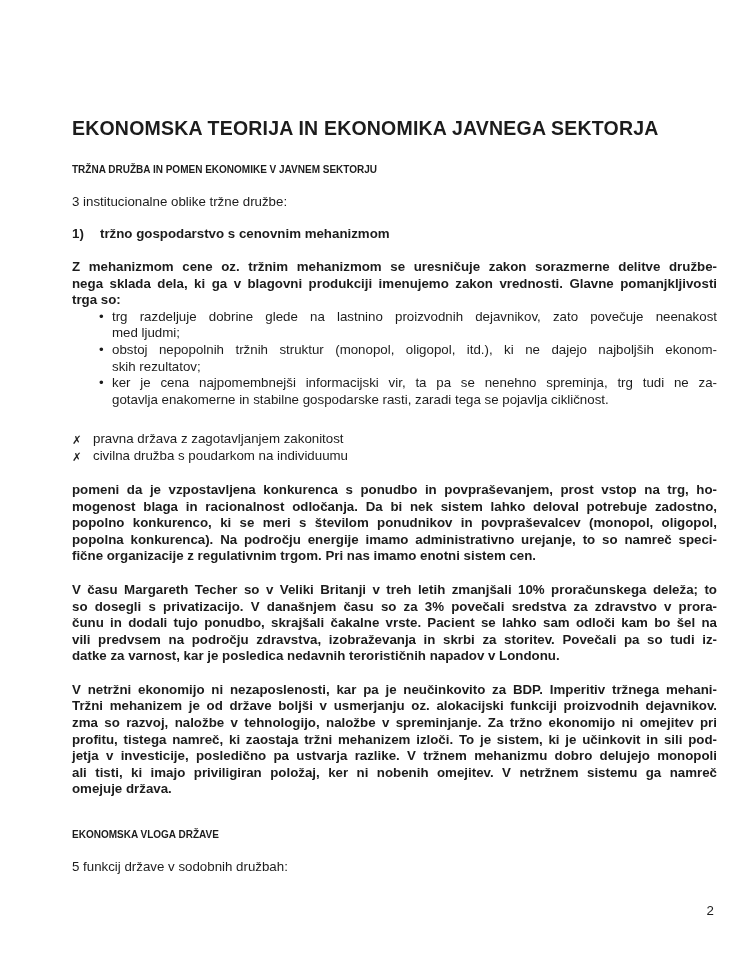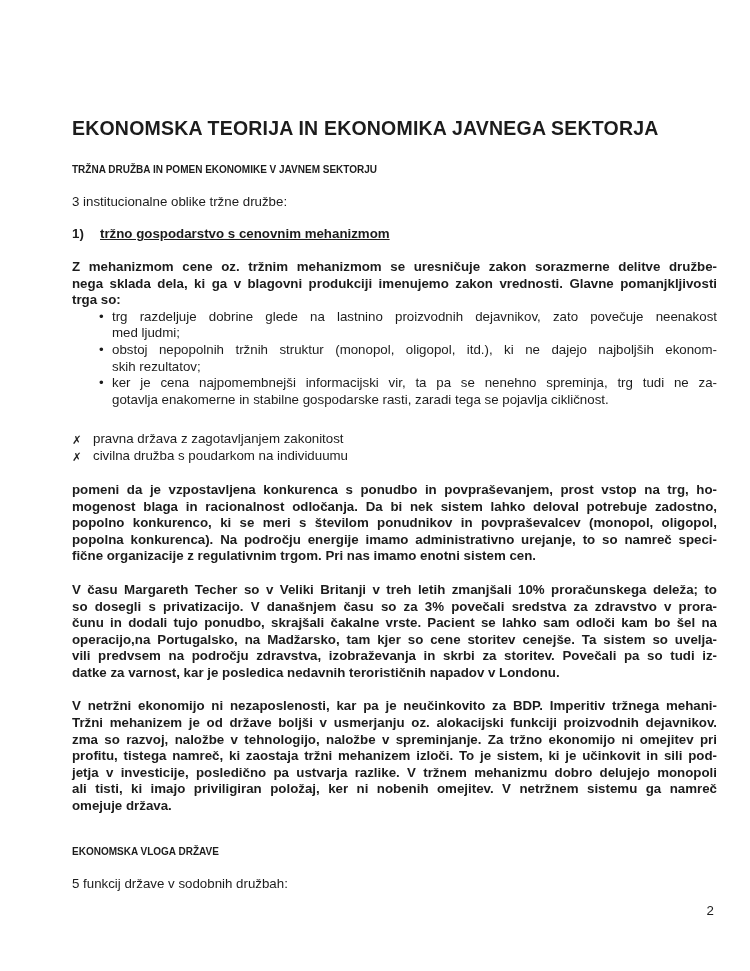--- a/index.html
+++ b/index.html
@@ -10,21 +10,21 @@
     -webkit-font-smoothing:antialiased;
   }
   .page{position:relative;width:750px;height:971px;background:#ffffff;overflow:hidden;}
   .content{position:absolute;left:72px;top:101px;width:645px;margin-top:15px;}
   .doc-title{font-size:19.5px;font-weight:700;line-height:24px;letter-spacing:.2px;}
   .block-h2{font-size:10px;font-weight:700;line-height:17px;margin-top:28px;}
   #blocks > .block-h2:first-child{margin-top:21px;}
   .block-undl{line-height:17px;margin-top:15px;}
   .block-numh{font-weight:700;line-height:17px;margin-top:15px;}
   .block-numh .num{display:inline-block;width:28px;}
-  .block-numh .ntext{text-decoration:underline;}
+  .block-numh .ntext{}
   .block-para{margin-top:17px;font-weight:bold;}
   .line{line-height:16.6px;}
   .line.j{text-align:justify;text-align-last:justify;}
   .block-blist{margin-top:0;}
   .bitem{position:relative;padding-left:40px;}
   .bmark{position:absolute;left:27px;top:0;line-height:16.6px;}
   .block-xlist{margin-top:23px;}
   .xitem{position:relative;padding-left:21px;line-height:16.8px;}
   .xmark{position:absolute;left:0;top:1px;font-weight:700;font-size:11.5px;}
   .footer{position:absolute;top:903px;right:36px;line-height:16px;}
@@ -75,21 +75,20 @@
           <div class="line j">pomeni da je vzpostavljena konkurenca s ponudbo in povpraševanjem, prost vstop na trg, ho-</div>
           <div class="line j">mogenost blaga in racionalnost odločanja. Da bi nek sistem lahko deloval potrebuje zadostno,</div>
           <div class="line j">popolno konkurenco, ki se meri s številom ponudnikov in povpraševalcev (monopol, oligopol,</div>
           <div class="line j">popolna konkurenca). Na področju energije imamo administrativno urejanje, to so namreč speci-</div>
           <div class="line">fične organizacije z regulativnim trgom. Pri nas imamo enotni sistem cen.</div>
         </div>
         <div class="block-para">
           <div class="line j">V času Margareth Techer so v Veliki Britanji v treh letih zmanjšali 10% proračunskega deleža; to</div>
           <div class="line j">so dosegli s privatizacijo. V današnjem času so za 3% povečali sredstva za zdravstvo v prora-</div>
           <div class="line j">čunu in dodali tujo ponudbo, skrajšali čakalne vrste. Pacient se lahko sam odloči kam bo šel na</div>
-          <div class="line j">operacijo,na Portugalsko, na Madžarsko, tam kjer so cene storitev cenejše. Ta sistem so uvelja-</div>
           <div class="line j">vili predvsem na področju zdravstva, izobraževanja in skrbi za storitev. Povečali pa so tudi iz-</div>
           <div class="line">datke za varnost, kar je posledica nedavnih terorističnih napadov v Londonu.</div>
         </div>
         <div class="block-para">
           <div class="line j">V netržni ekonomijo ni nezaposlenosti, kar pa je neučinkovito za BDP. Imperitiv tržnega mehani-</div>
           <div class="line j">Tržni mehanizem je od države boljši v usmerjanju oz. alokacijski funkciji proizvodnih dejavnikov.</div>
           <div class="line j">zma so razvoj, naložbe v tehnologijo, naložbe v spreminjanje. Za tržno ekonomijo ni omejitev pri</div>
           <div class="line j">profitu, tistega namreč, ki zaostaja tržni mehanizem izloči. To je sistem, ki je učinkovit in sili pod-</div>
           <div class="line j">jetja v investicije, posledično pa ustvarja razlike. V tržnem mehanizmu dobro delujejo monopoli</div>
           <div class="line j">ali tisti, ki imajo priviligiran položaj, ker ni nobenih omejitev. V netržnem sistemu ga namreč</div>

